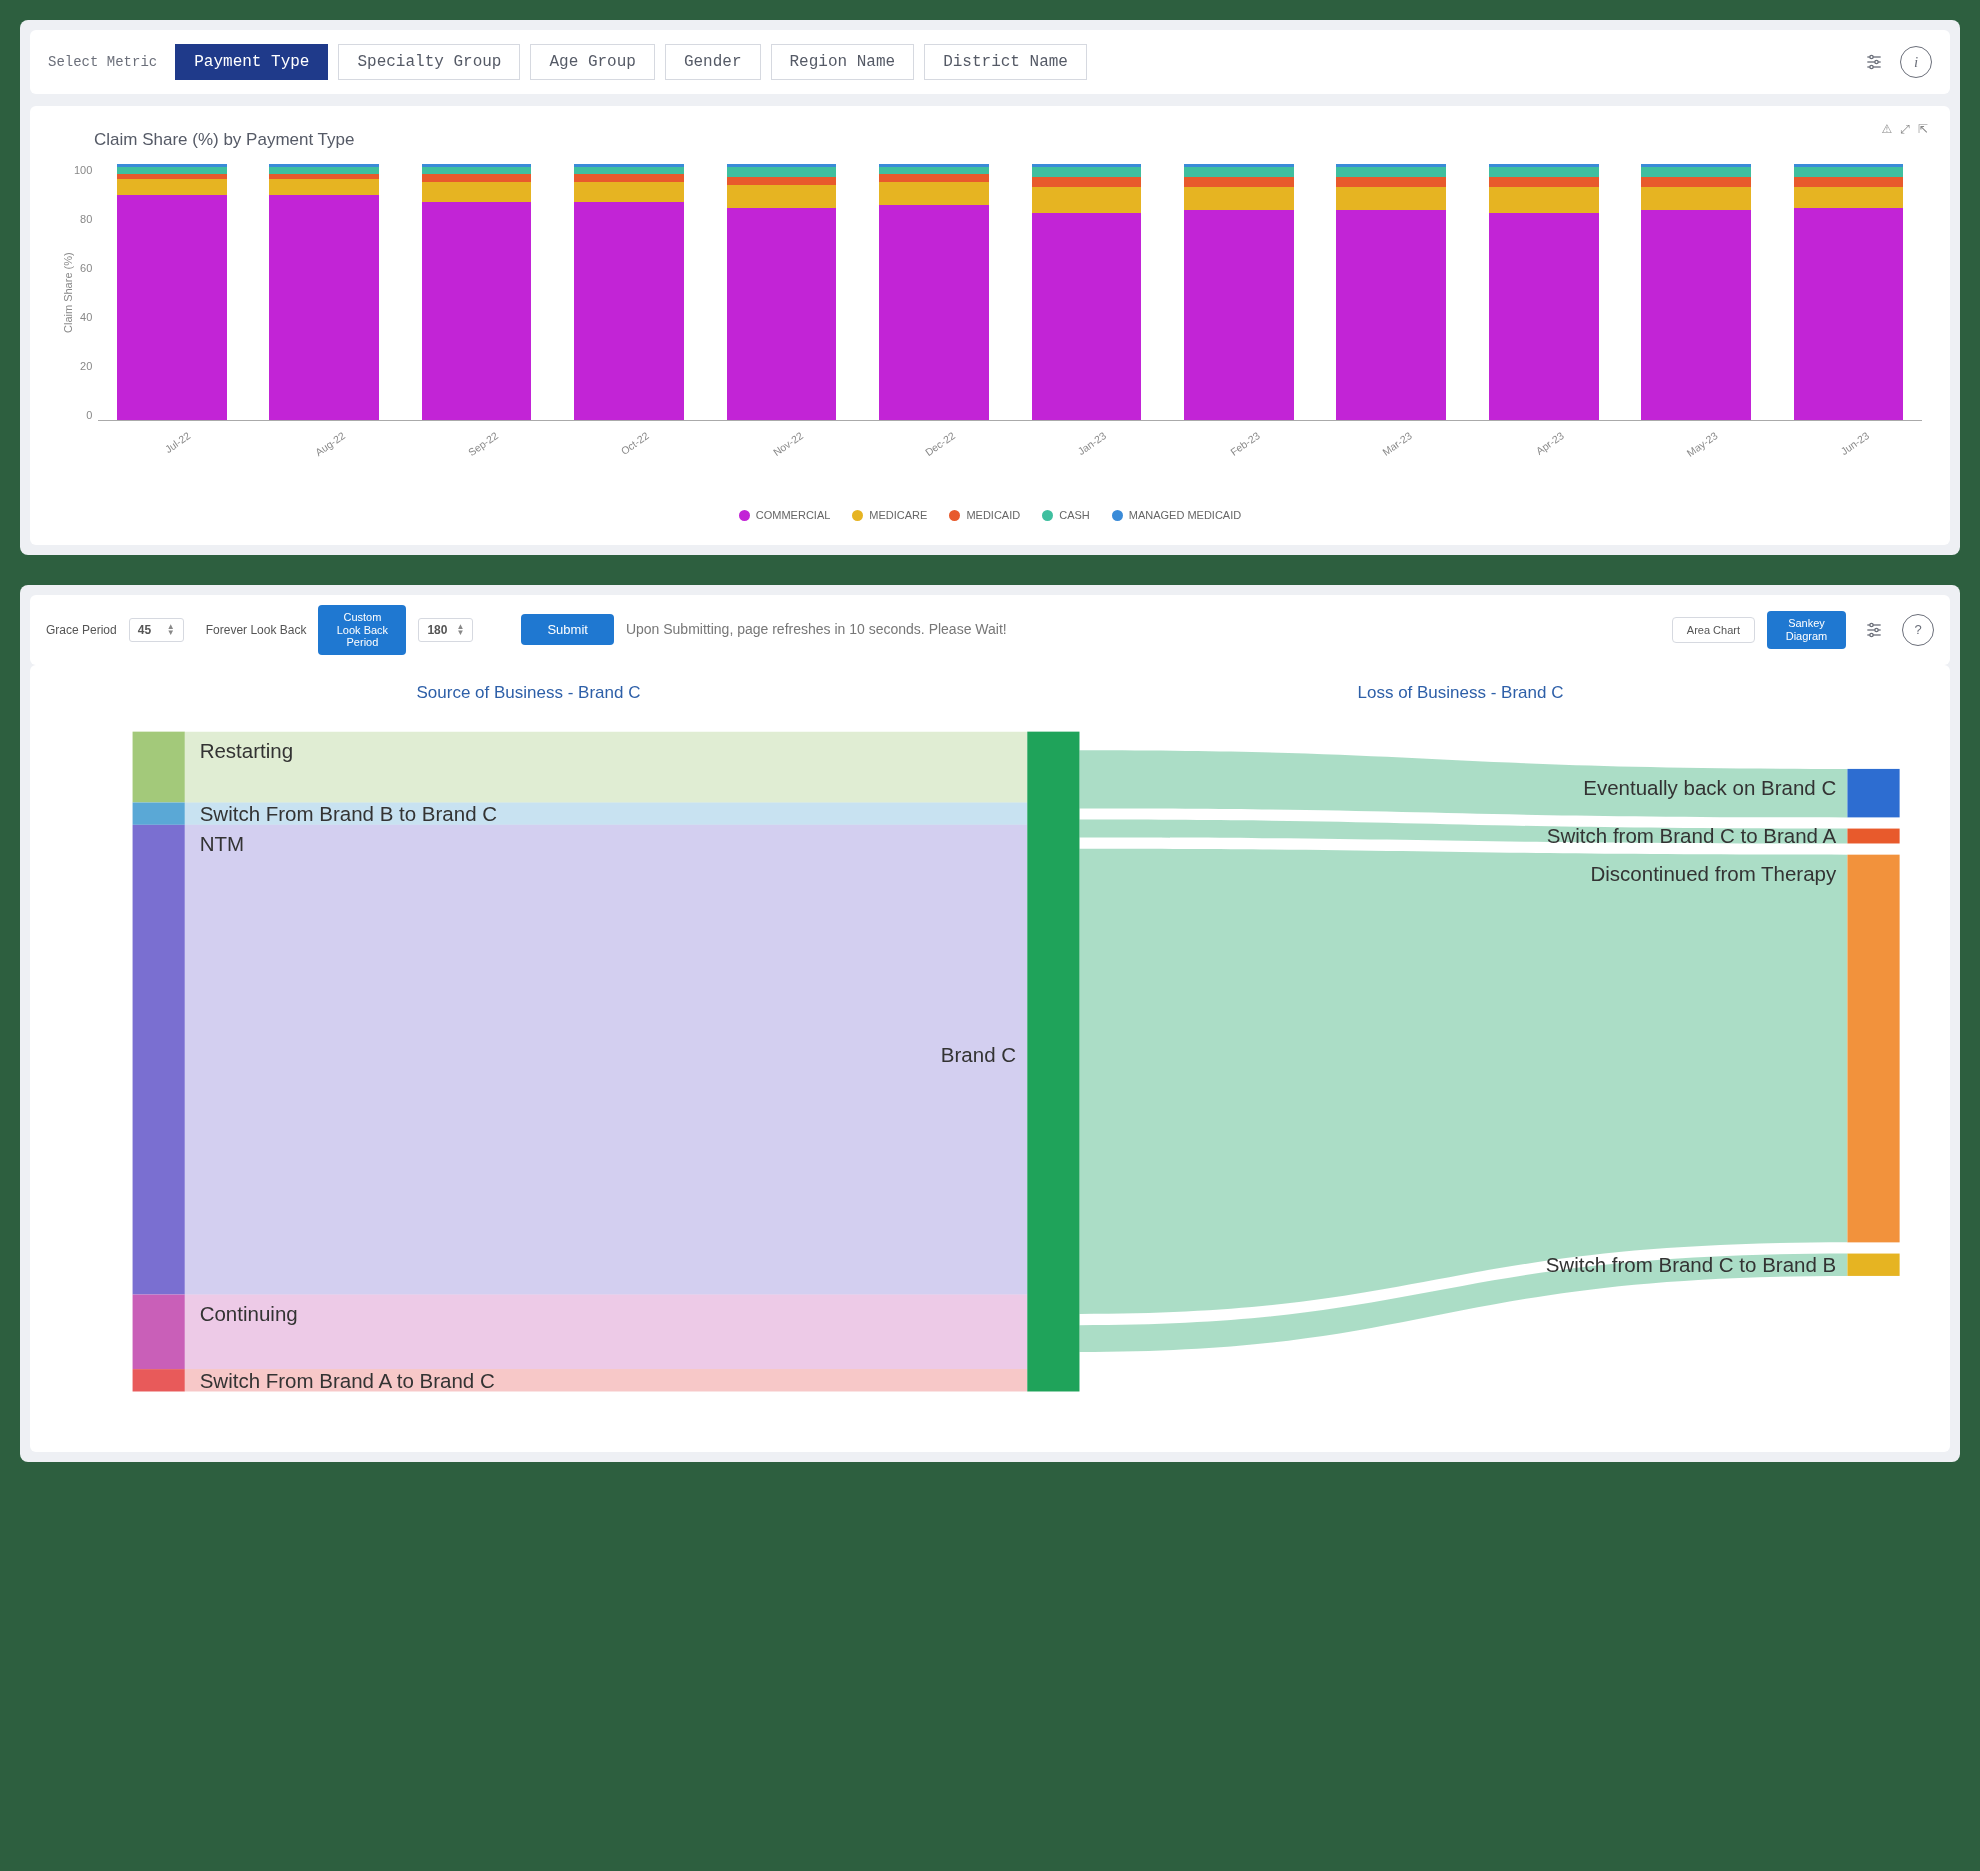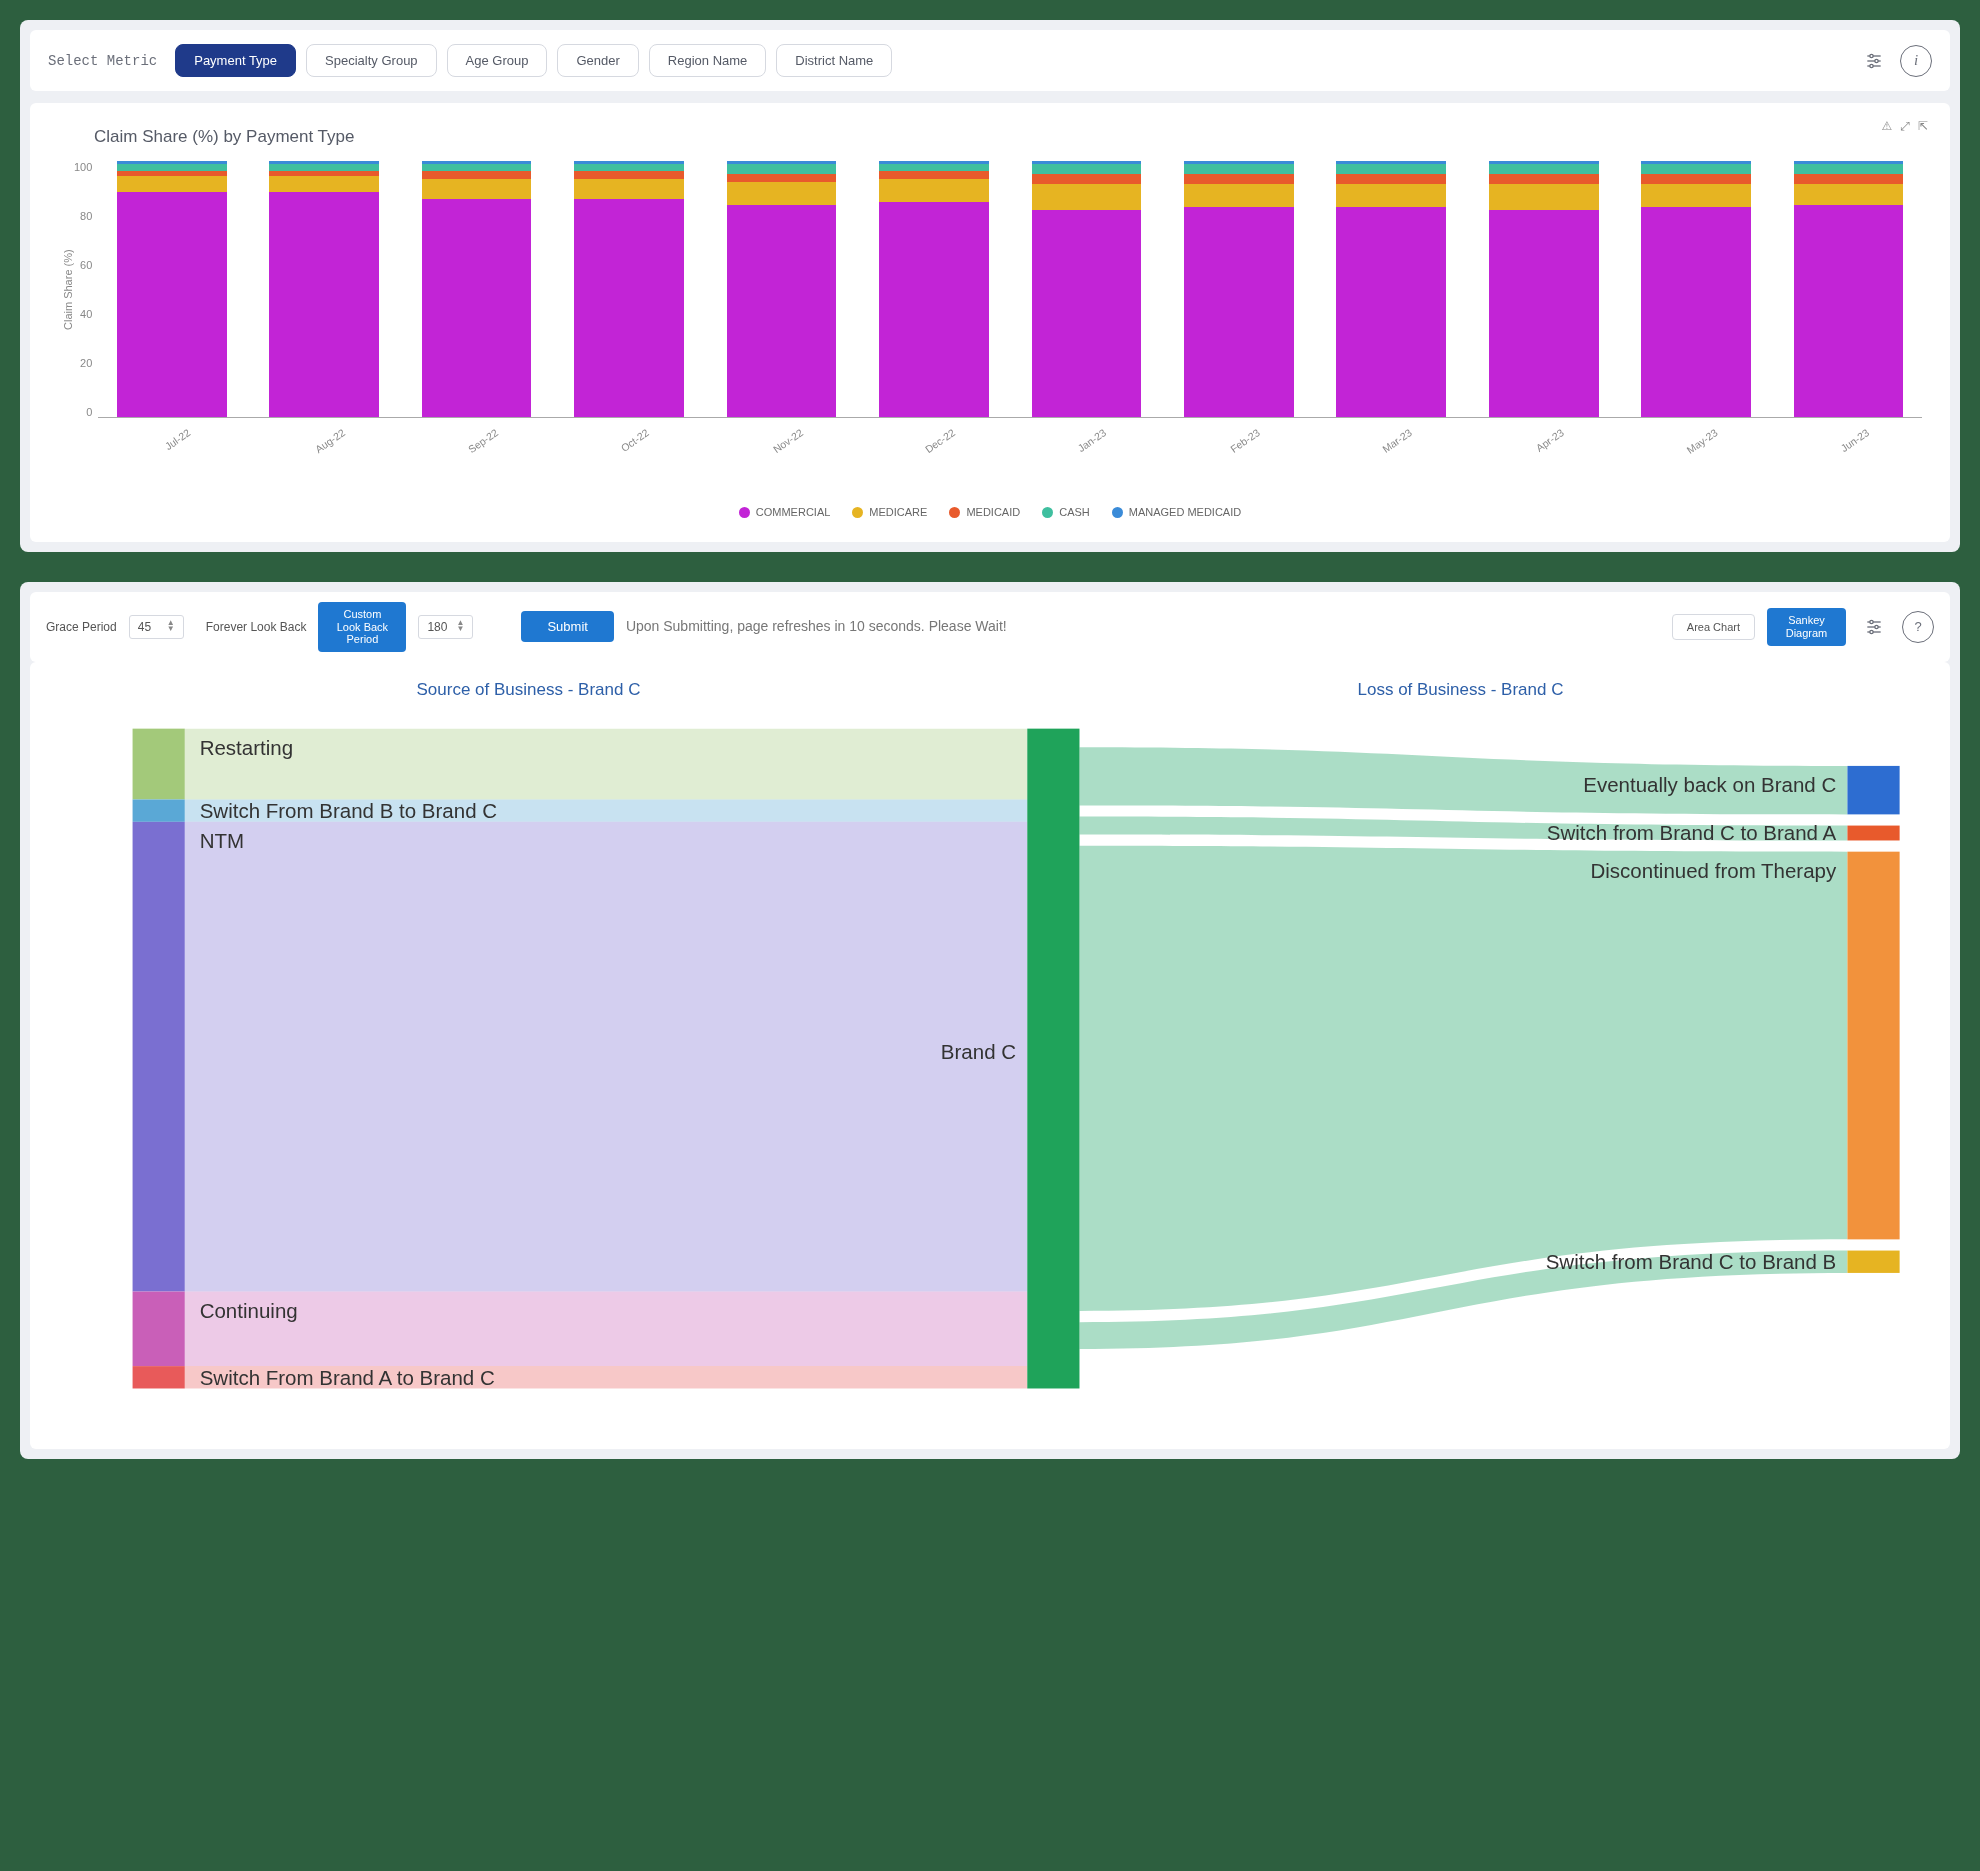--- a/index.html
+++ b/index.html
@@ -22,25 +22,26 @@
     padding: 14px 18px;
     display: flex;
     align-items: center;
     gap: 10px;
     margin-bottom: 12px;
   }
   .topbar-label { color: #6b6f7a; font-size: 14px; margin-right: 8px; font-family: Liberation Mono, monospace; }
   .metric-btn {
     padding: 8px 18px;
     border: 1px solid #d6d9e0;
-    border-radius: 8px;
+    border-radius: 0;
     background: #fff;
     color: #555a66;
     cursor: pointer;
-    font-size: 13px;
+    font-size: 16px;
+    font-family: Liberation Mono, monospace;
   }
   .metric-btn.active {
     background: #1f3a8a;
     color: #fff;
     border-color: #1f3a8a;
   }
   .spacer { flex: 1; }
   .icon-btn {
     width: 32px; height: 32px;
     display: flex; align-items: center; justify-content: center;
@@ -74,21 +75,21 @@
   .xtick { position:absolute; top: 100%; left:50%; transform: translateX(-50%) rotate(-35deg); transform-origin: right top; font-size:10.4px; color:#888; margin-top:10px; white-space:nowrap;}
   .legend { display:flex; justify-content:center; gap:22px; margin-top:48px; font-size:11px; color:#666;}
   .legend-item { display:flex; align-items:center; gap:6px;margin-top:40px;}
   .swatch { width:11px; height:11px; border-radius:50%;}
 
   
   .ctrlbar {
     background:#fff; border-radius:6px; padding:10px 16px;
     display:flex; align-items:center; gap:12px; font-size:12px; color:#555;
   }
-  .numbox { border:1px solid #d6d9e0; border-radius:3px; padding:4px 8px; width:55px; display:flex; justify-content:space-between;}
+  .numbox { border:1px solid #d6d9e0; border-radius:3px; padding:4px 8px; width:55px; display:flex; align-items:center; justify-content:space-between;font-weight:bold;}
   .spin { display:flex; flex-direction:column; line-height:6px; font-size:8px; color:#888; margin-left:6px;}
   .pill { padding:6px 14px; border-radius:4px; font-size:11px; cursor:pointer; }
   .pill.blue { background:#1f78d1; color:#fff; text-align:center; line-height:1.15;}
   .pill.outline { border:1px solid #d6d9e0; background:#fff; color:#555;}
   .submit-btn { background:#1f78d1; color:#fff; padding:8px 26px; border-radius:4px; cursor:pointer; font-size:13px;}
   .hint { font-size:14px; color:#777; line-height:1.25;}
   .filters-note { font-size:11px; color:#666; padding:10px 4px 8px;}
   .sankey-card { background:#fff; border-radius:6px; padding:18px 28px 28px; }
   .sankey-titles { display:flex; justify-content:space-around; font-size:17px; color:#2d5fa8; margin-bottom:10px;}
   .sankey-svg { width:100%; height:auto; }

